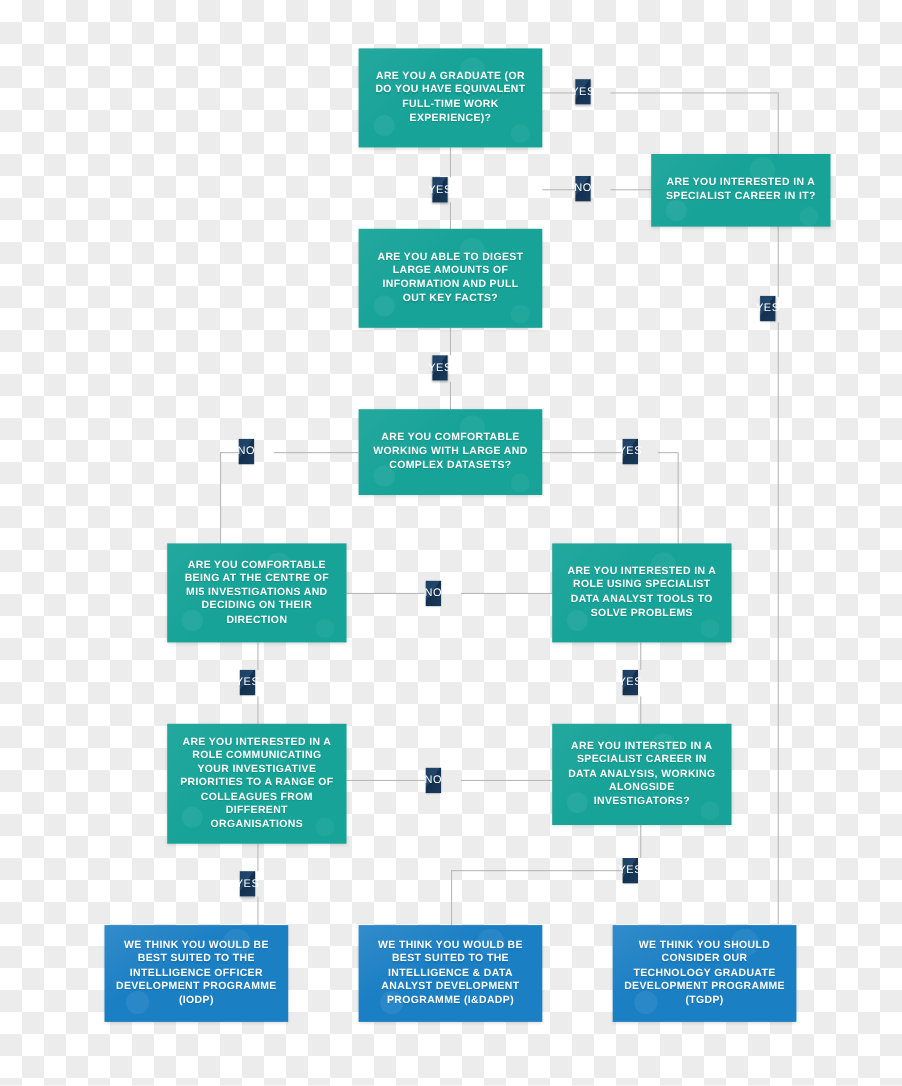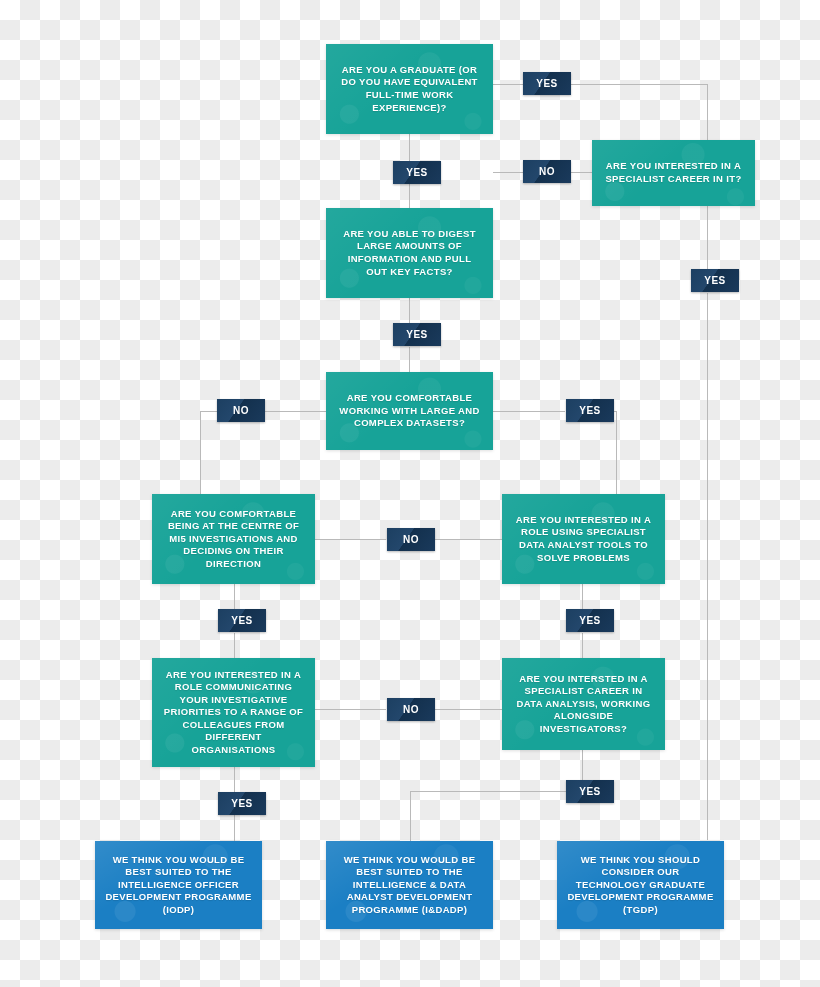--- a/index.html
+++ b/index.html
@@ -82,25 +82,25 @@
       radial-gradient(circle at 72% 18%, rgba(255,255,255,0.06) 0 12px, transparent 13px);
   }
 
   
   .chip {
     position: absolute;
     box-sizing: border-box;
     display: flex;
     align-items: center;
     justify-content: center;
-    width: 48px;
+    width: 14px;
     height: 23px;
     color: #ffffff;
     font-size: 10px;
-    font-weight: bold;
+    font-weight: normal;
     letter-spacing: 0.5px;
     z-index: 4;
     background: linear-gradient(125deg, #1c3f61 0%, #23476c 42%, #13304d 43%, #1a3a5c 100%);
     box-shadow: 0 1px 2px rgba(0,0,0,0.28);
   }
 </style>
 </head>
 <body>
 
 <div id="stage">

